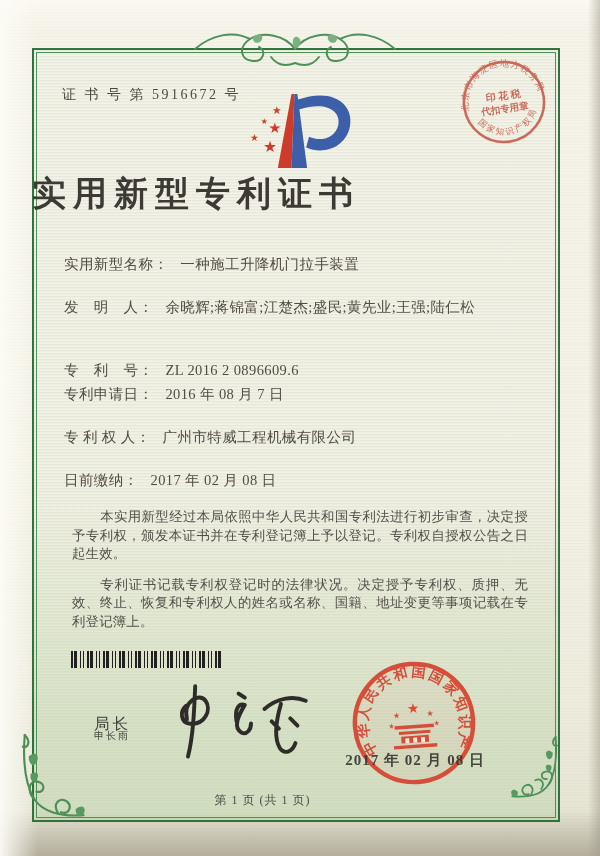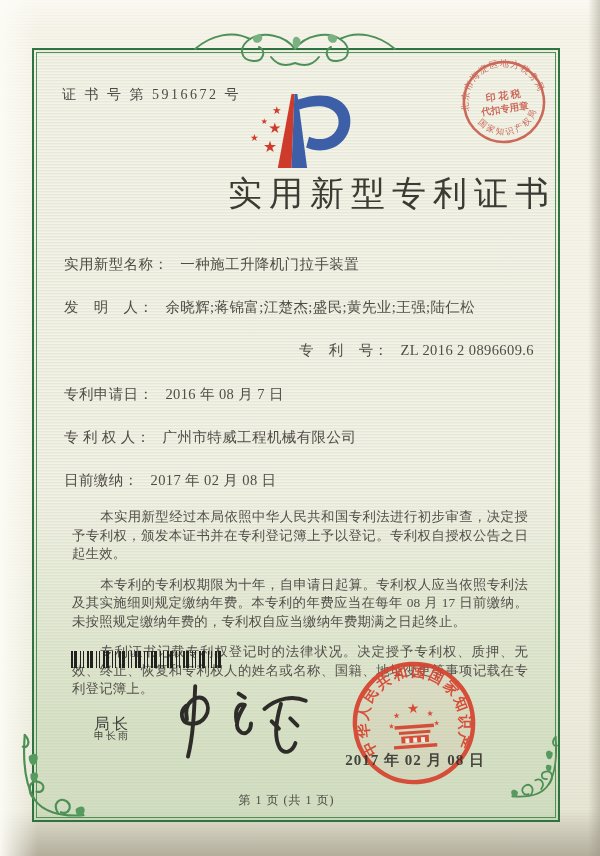--- a/index.html
+++ b/index.html
@@ -24,22 +24,22 @@
       linear-gradient(180deg, rgba(210,228,196,0) 58%, rgba(188,212,170,.42) 88%, rgba(193,215,176,.5) 100%),
       repeating-linear-gradient(180deg, rgba(118,168,118,.12) 0 1px, rgba(0,0,0,0) 1px 3px);
   }
   .frame-inner{
     position:absolute; inset:2px; border:1px solid #4e9158; pointer-events:none;
   }
 
   
   .cert-no{left:62px; top:86px; font-size:14px; letter-spacing:2.5px; color:#4c4a45;}
   .title{
-    left:32px; top:171px; width:524px; text-align:right;
-    font-size:34px; font-weight:400; letter-spacing:7px; color:#3d3a34;
+    left:32px; top:171px; width:524px; text-align:left;
+    font-size:34px; font-weight:700; letter-spacing:7px; color:#3d3a34;
   }
   .field-row{left:64px; width:470px; font-size:14.5px; line-height:20px; color:#504d46; letter-spacing:.4px;}
   .field-row .lab{margin-right:12px;}
   .paras{
     left:60px; top:496px; width:480px;
     font-size:13.4px; line-height:18.5px; color:#53504a; text-align:justify; letter-spacing:.2px;
   }
   .paras p{margin:12px; text-indent:2.1em;}
   .barcode{
     left:71px; top:651px; width:151px; height:17px;
@@ -48,21 +48,21 @@
       #22211f 3px 6px, rgba(0,0,0,0) 6px 9px,
       #22211f 9px 10px, rgba(0,0,0,0) 10px 12px,
       #22211f 12px 13px, rgba(0,0,0,0) 13px 16px);
   }
   .director-label{left:94px; top:697px; font-size:15.5px; letter-spacing:3px; color:#3f3d38; font-family:"Liberation Sans","DejaVu Sans",sans-serif;margin-top:17px;}
   .director-name{left:94px; top:729px; font-size:10px; letter-spacing:2px; color:#3f3d38; font-family:"Liberation Sans","DejaVu Sans",sans-serif;}
   .seal-date{
     left:336px; top:751px; width:158px; text-align:center;
     font-size:15px; font-weight:700; letter-spacing:1px; color:rgba(48,47,42,.88);
   }
-  .footer{left:32px; top:792px; width:461px; text-align:center; font-size:12px; color:#4c4a45; letter-spacing:1px;padding-left:24px;}
+  .footer{left:32px; top:792px; width:461px; text-align:center; font-size:12px; color:#4c4a45; letter-spacing:1px;}
 
   svg text{font-family:"Liberation Serif","DejaVu Serif",serif;}
 </style>
 </head>
 <body>
 
 <div class="abs frame">
   <div class="frame-inner"></div>
 </div>
 
@@ -145,36 +145,35 @@
   <text x="46" y="43" text-anchor="middle" font-size="10" fill="#c75848" font-weight="bold">印 花 税</text>
   <text x="46" y="56" text-anchor="middle" font-size="9.5" fill="#c75848" font-weight="bold">代扣专用章</text>
 </svg>
 
 <div class="abs field-row" style="top:254px;">
   <span class="lab">实用新型名称：</span><span>一种施工升降机门拉手装置</span>
 </div>
 <div class="abs field-row" style="top:297px;">
   <span class="lab">发　明　人：</span><span>余晓辉;蒋锦富;江楚杰;盛民;黄先业;王强;陆仁松</span>
 </div>
-<div class="abs field-row" style="top:340px;text-align:right;">
+<div class="abs field-row" style="top:360px;">
   <span class="lab">专　利　号：</span><span>ZL 2016 2 0896609.6</span>
 </div>
 <div class="abs field-row" style="top:384px;">
   <span class="lab">专利申请日：</span><span>2016 年 08 月 7 日</span>
 </div>
 <div class="abs field-row" style="top:427px;">
   <span class="lab">专 利 权 人：</span><span>广州市特威工程机械有限公司</span>
 </div>
 <div class="abs field-row" style="top:470px;">
   <span class="lab">日前缴纳：</span><span>2017 年 02 月 08 日</span>
 </div>
 
 <div class="abs paras">
   <p>本实用新型经过本局依照中华人民共和国专利法进行初步审查，决定授予专利权，颁发本证书并在专利登记簿上予以登记。专利权自授权公告之日起生效。</p>
-  <p>本专利的专利权期限为十年，自申请日起算。专利权人应当依照专利法及其实施细则规定缴纳年费。本专利的年费应当在每年 08 月 17 日前缴纳。未按照规定缴纳年费的，专利权自应当缴纳年费期满之日起终止。</p>
   <p>专利证书记载专利权登记时的法律状况。决定授予专利权、质押、无效、终止、恢复和专利权人的姓名或名称、国籍、地址变更等事项记载在专利登记簿上。</p>
 </div>
 
 <div class="abs barcode"></div>
 
 <div class="abs director-label">局长</div>
 <div class="abs director-name">申长雨</div>
 
 <svg class="abs" style="left:158px;top:680px;width:155px;height:88px;" viewBox="0 0 150 85">
   <g stroke="#2e2c28" stroke-width="3.8" fill="none" stroke-linecap="round" stroke-linejoin="round">

